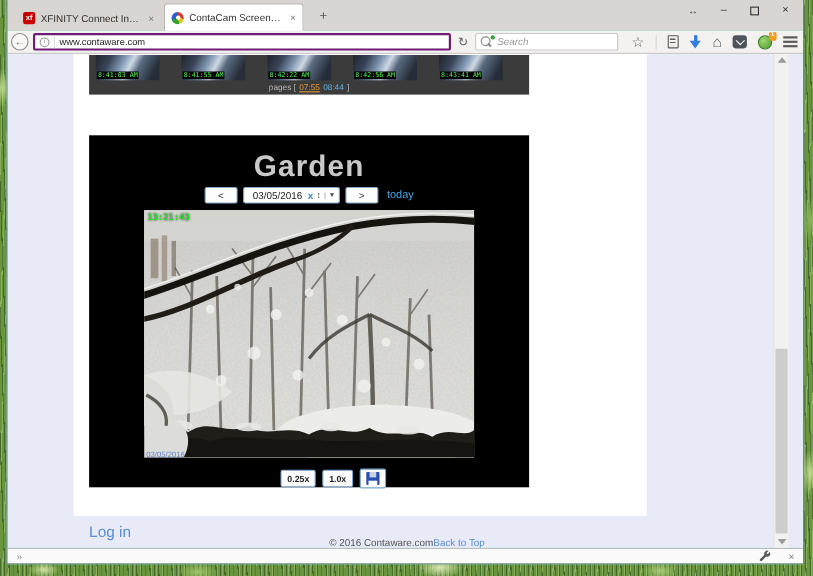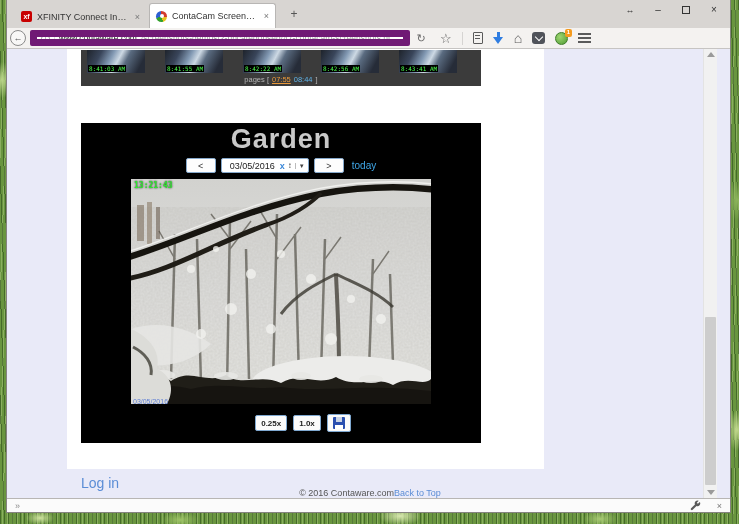--- a/index.html
+++ b/index.html
@@ -43,21 +43,21 @@
   .wc { width:28px; height:16px; text-align:center; font-size:10px; color:#333; line-height:16px; }
   .wc-box { width:28px; height:16px; display:flex; align-items:center; justify-content:center; }
   .wc-box i { width:8px; height:8px; border:1px solid #333; display:block; }
   .wc-drag { font-size:9px; }
 
   
   .navbar { height:21px; background:#f4f2f0; border-bottom:1px solid #c6c4c2;
     display:flex; align-items:center; padding:0 3px; gap:4px; }
   .back-btn { min-width:16px; width:16px; height:16px; border:1.5px solid #8a8a8a; border-radius:50%;
     color:#555; display:flex; align-items:center; justify-content:center; font-size:9px; background:#f8f7f6; }
-  .urlbar { width:380px; height:16px; background:#fff; border:7px solid #701a75; border-radius:2px;
+  .urlbar { width:380px; height:16px; background:#fff; border:2px solid #701a75; border-radius:2px;
     display:flex; align-items:center; padding:0 4px; gap:4px; font-size:8.5px; white-space:nowrap; overflow:hidden; }
   .info-icon { min-width:9px; width:9px; height:9px; border:1px solid #999; border-radius:50%;
     font-size:6px; color:#888; display:flex; align-items:center; justify-content:center; font-style:italic; }
   .url-sep { width:1px; height:11px; background:#ddd; }
   .url-host { color:#1a1a1a; }
   .url-path { color:#999; overflow:hidden; text-overflow:ellipsis; }
   .reload-btn { font-size:11px; color:#666; width:14px; text-align:center; }
   .searchbox { width:130px; height:16px; background:#fff; border:1px solid #c8c8c8; border-radius:2px;
     display:flex; align-items:center; padding:0 4px; gap:4px; }
   .mag { position:relative; min-width:11px; width:11px; height:11px; }
@@ -85,37 +85,37 @@
     border-right:1.6px solid #fff; border-bottom:1.6px solid #fff; transform:rotate(45deg); }
   .ext-icon { width:13px; height:13px; border-radius:50%; position:relative;
     background:radial-gradient(circle at 35% 35%, #9ed671, #4e9b33); border:1px solid #3f7d29; }
   .ext-badge { position:absolute; top:-4px; right:-5px; background:#f59b1e; color:#fff;
     font-size:6px; font-weight:bold; line-height:7px; padding:0.5px 2px; border-radius:2px; }
   .burger { display:flex; flex-direction:column; gap:2px; }
   .burger i { width:13px; height:2px; background:#5a5a5a; display:block; }
 
   
   .viewport { position:relative; height:449px; background:#e9eaf8; overflow:hidden; }
-  .content-col { position:absolute; left:60px; top:0; width:477px; height:420px; background:#fff; }
+  .content-col { position:absolute; left:60px; top:0; width:521px; height:420px; background:#fff; }
 
   .thumbstrip { position:absolute; left:14px; top:1px; width:400px; height:36px; background:#3b3b3b; }
   .thumbs { display:flex; gap:20px; padding-left:6px; }
   .thumb { width:58px; height:23px; position:relative;
     background:linear-gradient(118deg,#1e232b 0%,#39455a 22%,#8299b3 40%,#cdd9e4 52%,#5a6b80 64%,#262c38 88%); }
   .thumb-chip { position:absolute; left:1px; bottom:1px; background:#000; color:#4dff4d;
     font-size:6px; line-height:7px; padding:0 1px; font-family:"DejaVu Sans Mono", monospace; }
   .pagesline { position:absolute; bottom:2px; width:100%; text-align:center; font-size:7.5px; color:#b5b5b5; }
   .page-cur { color:#e8983a; text-decoration:underline; margin:0 3px; }
   .page-lnk { color:#5fb3e8; margin-right:3px; }
 
   .heading { position:absolute; left:14px; top:52px; font-size:12px; font-weight:bold; color:#4a4a4a; }
 
   .player { position:absolute; left:14px; top:74px; width:400px; height:320px; background:#000; }
   .player-title { text-align:center; font-size:27px; font-weight:bold; color:#c9c9c9;
-    padding-top:1px; letter-spacing:1px; }
+    padding-top:13px; letter-spacing:1px; }
   .datenav { display:flex; justify-content:center; align-items:center; gap:5px; margin-top:3px; height:15px; }
   .nav-btn { width:30px; height:15px; background:#fdfdfd; border:1px solid #86a9cc; border-radius:2px;
     color:#333; font-size:9px; display:flex; align-items:center; justify-content:center; }
   .datebox { height:15px; background:#fff; border:1px solid #86a9cc; border-radius:2px;
     display:flex; align-items:center; padding:0 3px; }
   .date-val { font-size:9px; color:#222; padding:0 5px; }
   .clear-x { color:#3a87d8; font-size:9px; font-weight:bold; margin-right:3px; }
   .spin { font-size:8px; color:#444; margin-right:3px; }
   .dd { font-size:6px; color:#444; border-left:1px solid #bbb; padding-left:3px; }
   .today-link { color:#3fa7e8; font-size:10px; margin-left:3px; }
@@ -195,23 +195,28 @@
       <span class="wc">×</span>
     </div>
   </div>
 
   <div class="navbar">
     <div class="back-btn">←</div>
     <div class="urlbar">
       <span class="info-icon">i</span>
       <span class="url-sep"></span>
       <span class="url-host">www.contaware.com</span>
-        <span class="url-path">/screenshots-demos/2-uncategorised/47-contacam-screenshots.html</span>
     </div>
     <span class="reload-btn">↻</span>
+    <div class="searchbox">
+      <span class="mag">
+          <span class="mag-dot"></span>
+        </span>
+      <input class="search-input" placeholder="Search" style="">
+    </div>
     <div class="toolbar-icons">
       <span class="star-icon">☆</span>
       <span class="tsep"></span>
       <span class="clip-icon"></span>
       <span class="dl-icon"></span>
       <span class="home-icon">⌂</span>
       <span class="pocket-icon"></span>
       <span class="ext-icon">
         <span class="ext-badge">1</span>
       </span>

